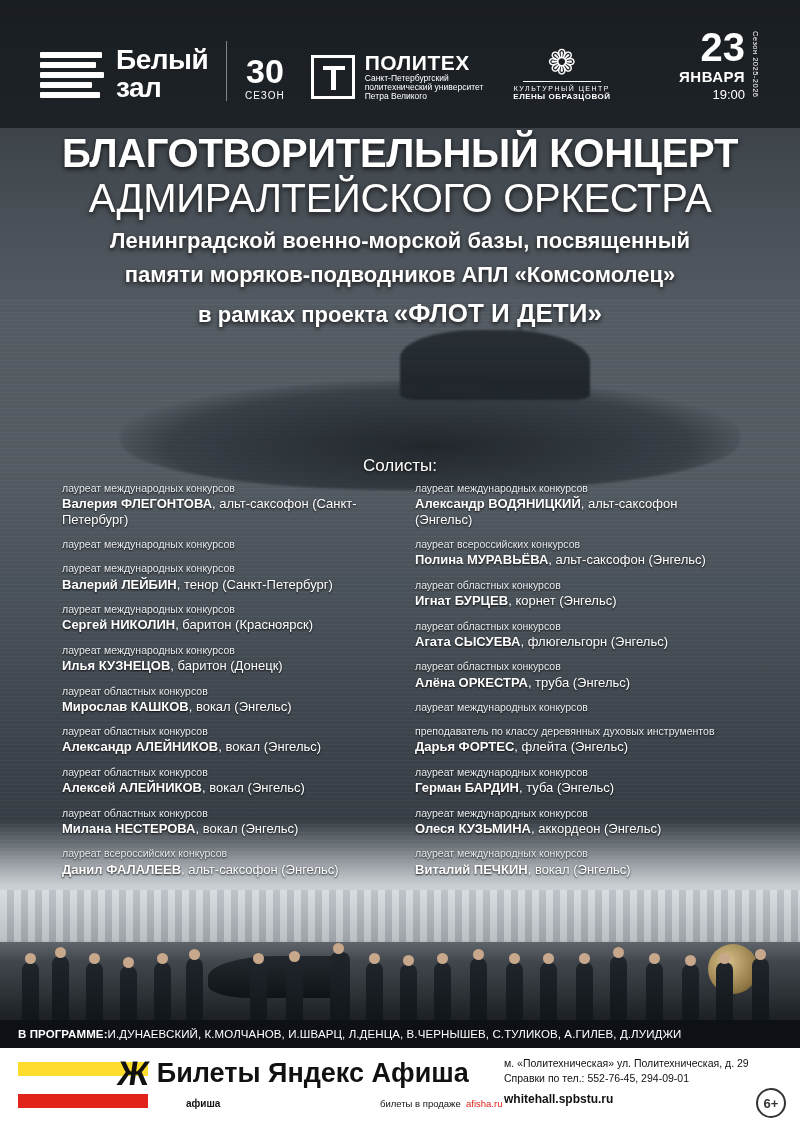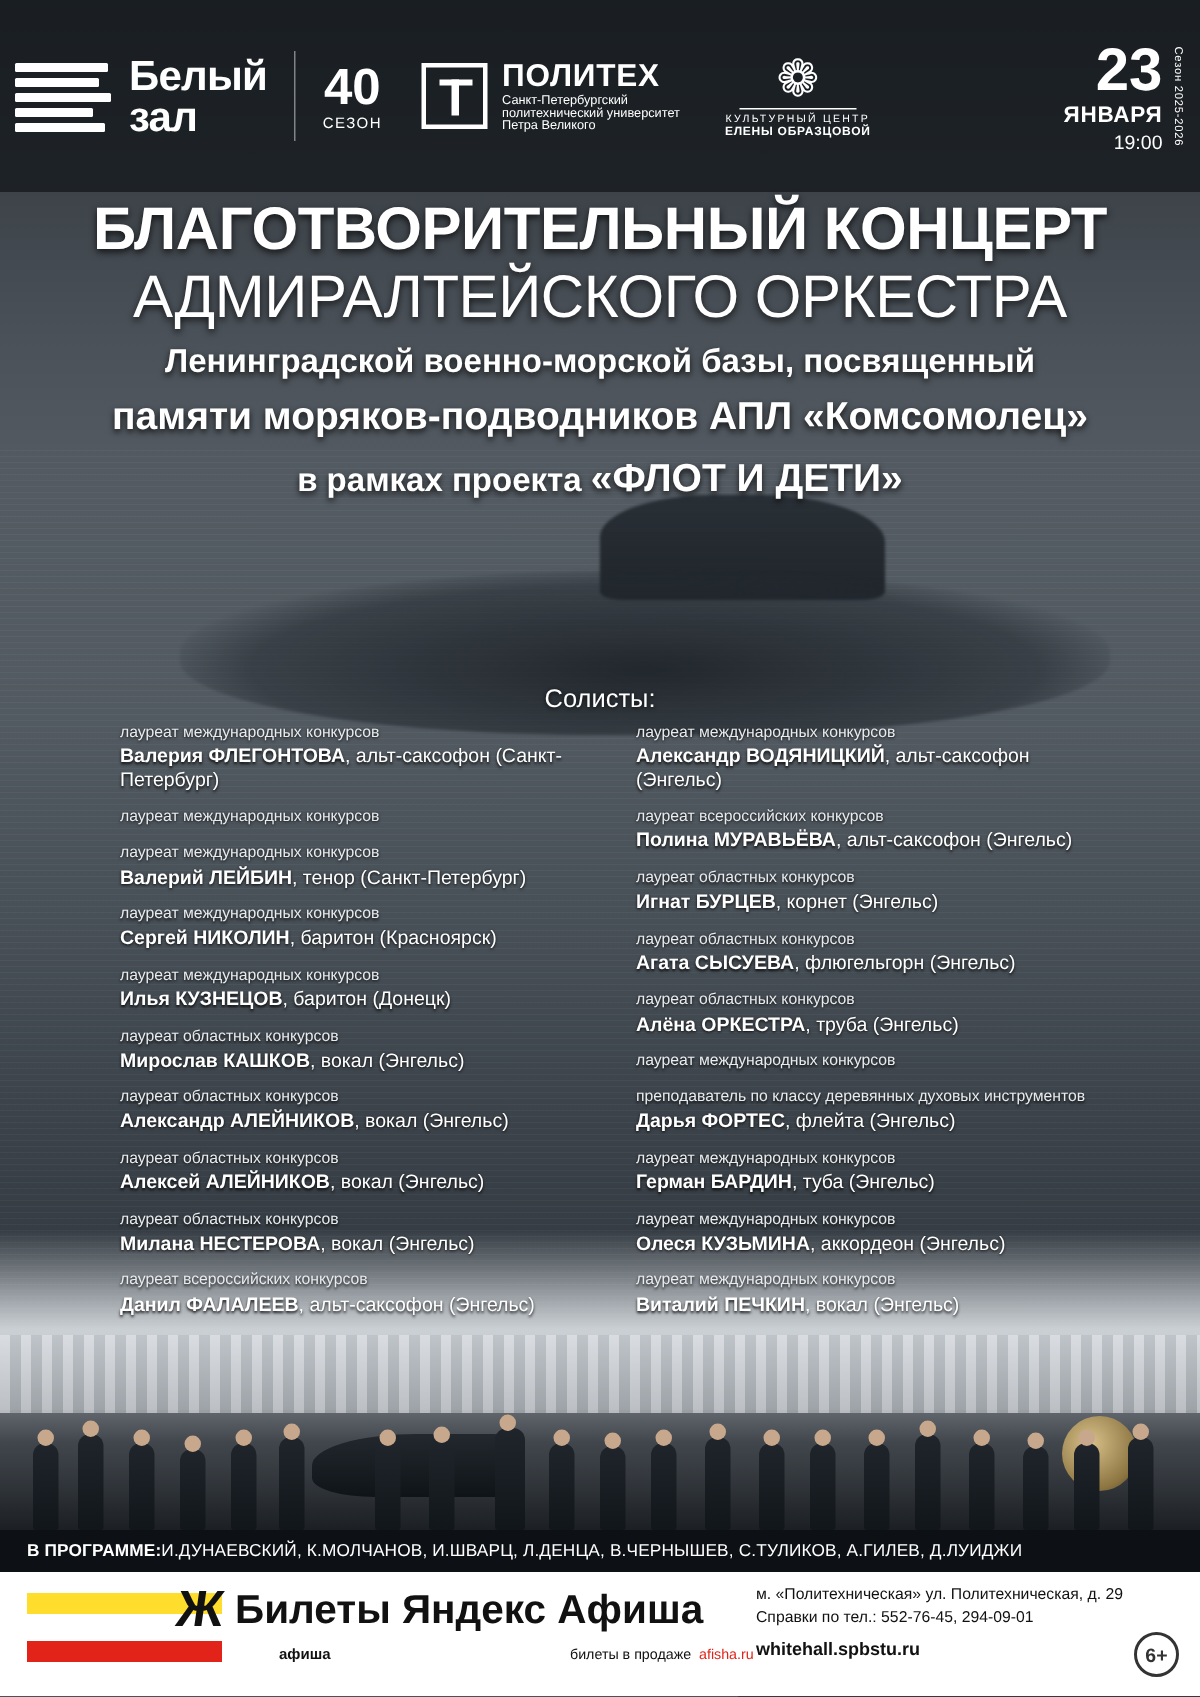--- a/index.html
+++ b/index.html
@@ -40,21 +40,21 @@
     position: absolute; left: 0; right: 0; top: 820px; height: 120px;
     background: linear-gradient(180deg, rgba(220,226,230,0) 0%, rgba(225,230,234,.85) 55%, rgba(210,216,221,.9) 100%);
   }
 
   
   .header {
     position: absolute; left: 0; right: 0; top: 0; height: 128px;
     background: rgba(18,22,27,0.72);
     display: flex; align-items: center;
   }
-  .hdr-inner { display: flex; align-items: center; width: 100%; padding: 0 10px; gap: 0px; }
+  .hdr-inner { display: flex; align-items: flex-end; width: 100%; padding: 0 40px; gap: 0px; }
 
   .logo-white { display: flex; align-items: center; gap: 10px; }
   .flag-mark { width: 66px; height: 52px; position: relative; }
   .flag-mark i {
     display: block; position: absolute; left: 0; background: #fff; height: 6px; border-radius: 1px;
   }
   .flag-mark i:nth-child(1) { top: 4px;  width: 62px; }
   .flag-mark i:nth-child(2) { top: 14px; width: 56px; }
   .flag-mark i:nth-child(3) { top: 24px; width: 64px; }
   .flag-mark i:nth-child(4) { top: 34px; width: 52px; }
@@ -106,42 +106,42 @@
   }
   .t2 {
     color: #ffffff; font-size: 40px; font-weight: normal; letter-spacing: -.3px;
     text-shadow: 0 2px 5px rgba(0,0,0,.75); line-height: 1.08; margin-top: 2px;
   }
   .t3 {
     color: #ffffff; font-size: 22px; font-weight: bold; margin-top: 8px;
     text-shadow: 0 2px 4px rgba(0,0,0,.8);
   }
   .t4 {
-    color: #ffffff; font-size: 26px; font-weight: bold; margin-top: 8px;
+    color: #ffffff; font-size: 22px; font-weight: bold; margin-top: 8px;
     text-shadow: 0 2px 4px rgba(0,0,0,.8);
   }
   .t5 {
     color: #ffffff; font-size: 22px; font-weight: bold; margin-top: 10px;
     text-shadow: 0 2px 4px rgba(0,0,0,.8);
   }
   .t5 .proj { font-size: 26px; }
 
   
   .conductor { position: absolute; left: 0; right: 0; top: 374px; text-align: center; color: #fff; }
   .c1 { font-size: 16px; text-shadow: 0 1px 3px rgba(0,0,0,.8); }
   .c2 { font-size: 16px; margin-top: 4px; text-shadow: 0 1px 3px rgba(0,0,0,.8); }
   .c3 { font-size: 22px; font-weight: bold; margin-top: 4px; text-shadow: 0 1px 3px rgba(0,0,0,.8); }
   .soloists-label {
     position: absolute; left: 0; right: 0; top: 456px; text-align: center;
     color: #fff; font-size: 17px; text-shadow: 0 1px 3px rgba(0,0,0,.8);
   }
 
   
   .soloists {
-    position: absolute; left: 18px; right: 0; top: 482px;
+    position: absolute; left: 0; right: 0; top: 482px;
     display: flex; padding: 0 62px; gap: 30px; color: #fff;
   }
   .col { flex: 1; }
   .sol { margin-bottom: 11px; }
   .sol .merit { font-size: 10.5px; color: #e8ecef; text-shadow: 0 1px 2px rgba(0,0,0,.85); line-height: 1.25; }
   .sol .who { font-size: 13px; text-shadow: 0 1px 2px rgba(0,0,0,.9); margin-top: 1px; line-height: 1.2; }
   .sol .who b { font-weight: bold; }
 
   
   .photo {
@@ -230,21 +230,21 @@
         </div>
         <div class="wh-text">
           <div class="l1">Белый</div>
           <div class="l2">зал</div>
         </div>
       </div>
 
       <div class="vdiv"></div>
 
       <div class="season">
-        <div class="num">40</div>
+        <div class="num">30</div>
         <div class="lbl">СЕЗОН</div>
       </div>
 
       <div class="polytech">
         <div class="pt-mark"></div>
         <div class="pt-text">
           <div class="big">ПОЛИТЕХ</div>
           <div class="small">Санкт-Петербургский</div>
           <div class="small">политехнический университет</div>
           <div class="small">Петра Великого</div>

